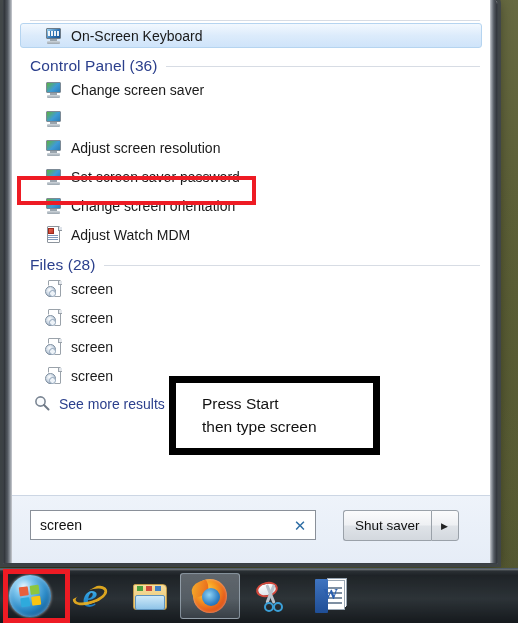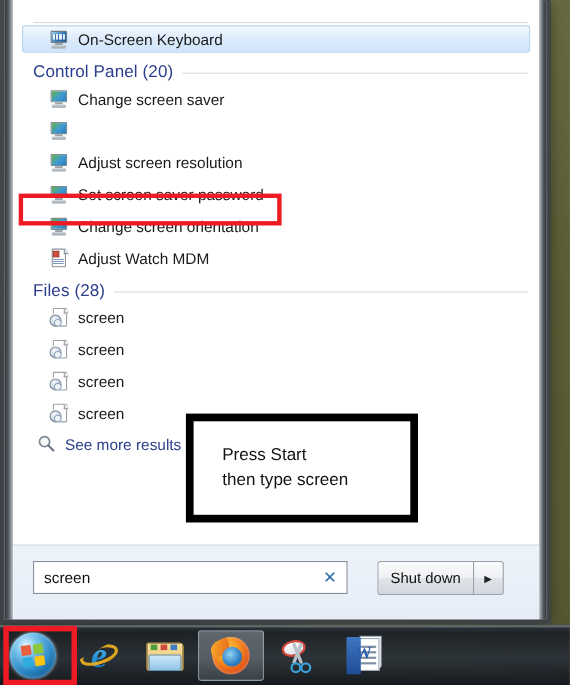--- a/index.html
+++ b/index.html
@@ -175,21 +175,21 @@
     border:1px solid #9aa1a9; border-radius:0 3px 3px 0;
     font-size:9px; color:#222;
   }
 
   
   #redbox-item {
     position:absolute; left:17px; top:176px; width:239px; height:29px;
     border:4px solid #ee1b24; pointer-events:none; z-index:40;
   }
   #callout {
-    position:absolute; left:169px; top:376px; width:211px; height:99px;
+    position:absolute; left:169px; top:376px; width:211px; height:79px;
     background:#fff; border:7px solid #000; z-index:45;
     display:flex; flex-direction:column; justify-content:center;
     padding-left:26px;
   }
   #callout .line { font-size:15.5px; color:#111; line-height:1.45; }
 
   
   #taskbar {
     position:absolute; left:0; bottom:0; width:518px; height:55px;
     background:linear-gradient(180deg, rgba(46,52,60,.92) 0%, rgba(26,31,38,.93) 12%, rgba(40,47,56,.9) 55%, rgba(18,22,28,.95) 100%);
@@ -329,21 +329,21 @@
         <span class="icn icn-osk">
           <span class="oscreen"></span>
             <span class="okeys"></span>
             <span class="ostand"></span>
             <span class="obase"></span>
         </span>
         <span class="label">On-Screen Keyboard</span>
       </div>
 
       <div class="section-head">
-        <span class="title">Control Panel (20)</span>
+        <span class="title">Control Panel (36)</span>
         <span class="rule"></span>
       </div>
       <div class="result-row">
         <span class="icn icn-monitor">
           <span class="mscreen"></span>
             <span class="mstand"></span>
             <span class="mbase"></span>
         </span>
         <span class="label">Change screen saver</span>
       </div>
@@ -438,21 +438,21 @@
       </div>
 
     </div>
 
     <div id="bottom-bar">
       <div id="search-box">
         <span class="val">screen</span>
         <span id="clear-x">✕</span>
       </div>
       <div id="shutdown-group">
-        <div id="shutdown-btn">Shut down</div>
+        <div id="shutdown-btn">Shut saver</div>
         <div id="shutdown-arrow">▶</div>
       </div>
     </div>
 
   </div>
 </div>
 
 <div id="redbox-item"></div>
 
 <div id="callout">

